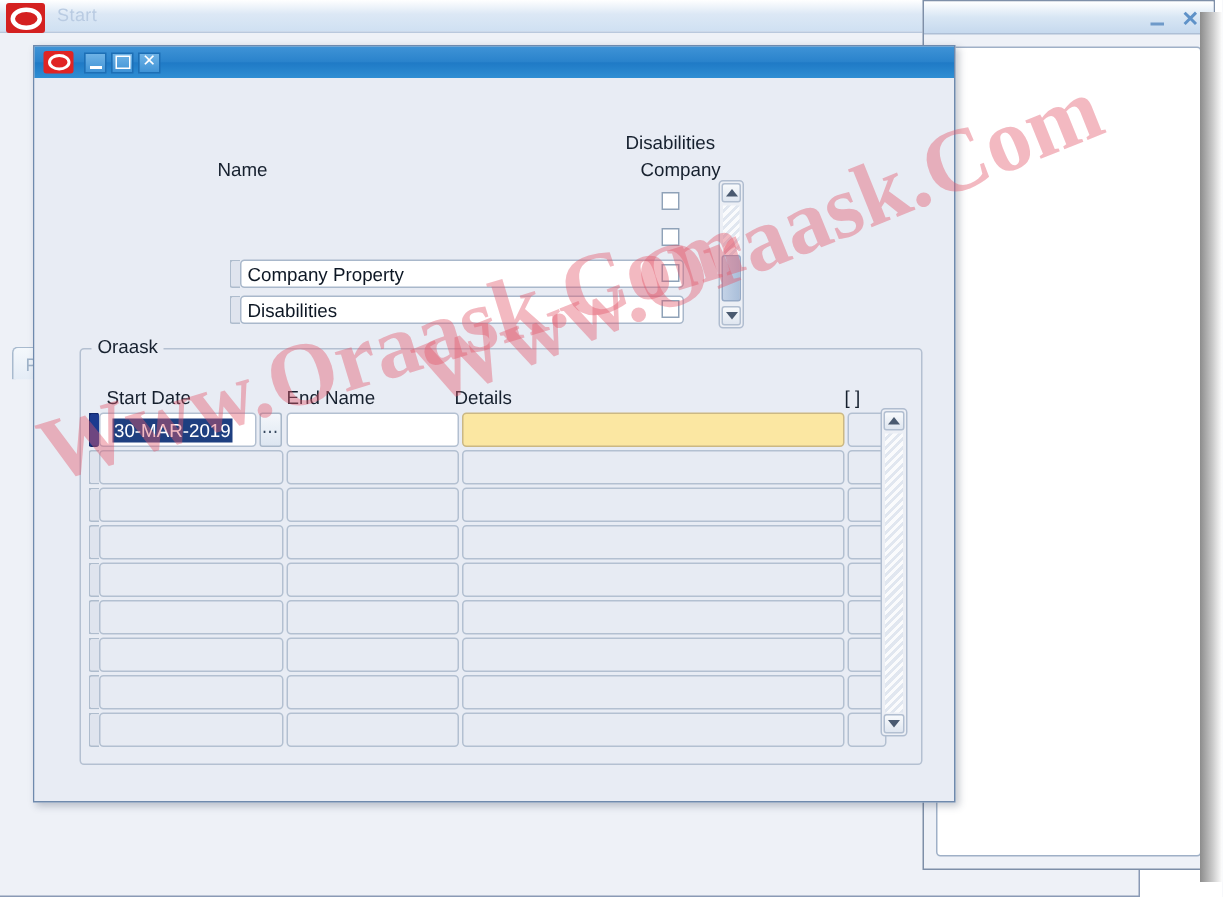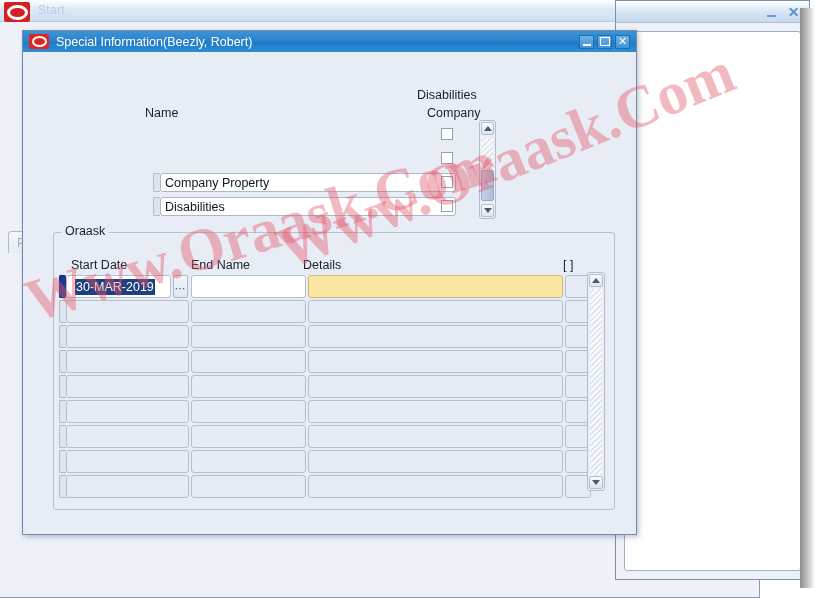--- a/index.html
+++ b/index.html
@@ -369,21 +369,20 @@
       <div class="wc wc-close">✕</div>
     </div>
     <div class="bg-win2-body"></div>
   </div>
   <div class="abs bg-win2-shadow"></div>
 
   <div class="abs dialog">
 
     <div class="dlg-titlebar">
       <div class="dlg-logo"></div>
-      <div class="dlg-title">Special Information(Beezly, Robert)</div>
       <div class="dlg-wc">
         <div class="dlg-wc-btn min"></div>
         <div class="dlg-wc-btn max"></div>
         <div class="dlg-wc-btn">✕</div>
       </div>
     </div>
 
     <div class="dlg-body">
 
       <div class="lbl" style="left:394px; top:36px;">Disabilities</div>

